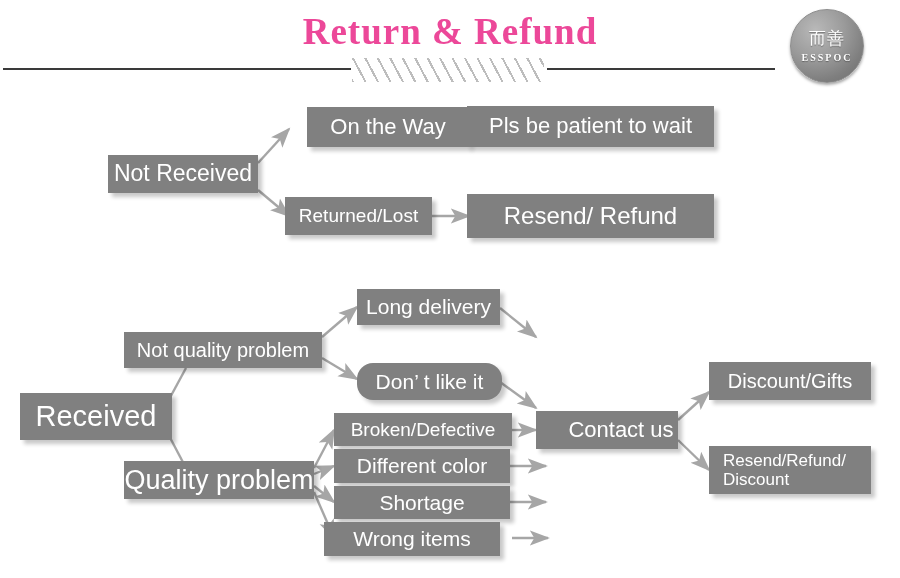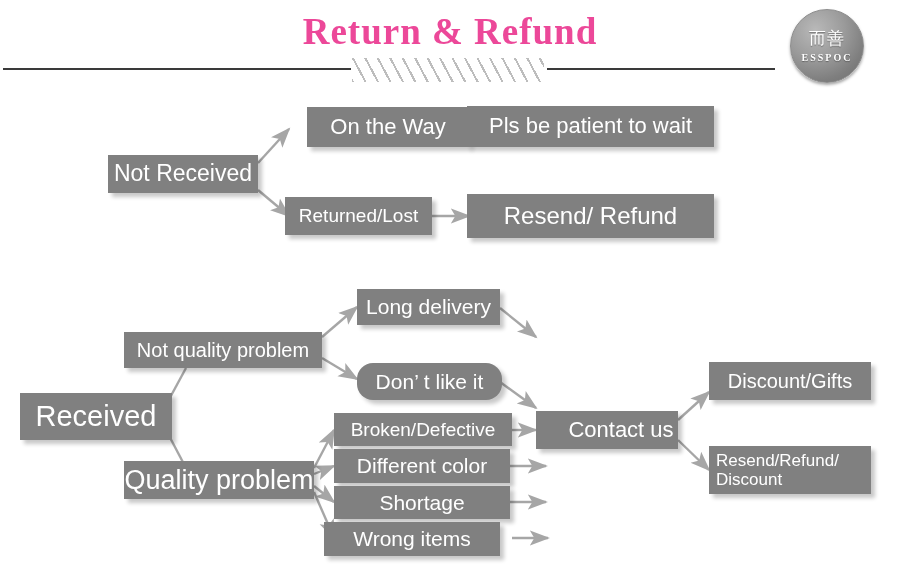--- a/index.html
+++ b/index.html
@@ -96,21 +96,21 @@
     display: flex;
     align-items: center;
     justify-content: center;
     box-sizing: border-box;
     white-space: nowrap;
     line-height: 1.12;
     font-weight: 400;
   }
   .box.left-align {
     justify-content: flex-start;
-    padding-left: 7px;
+    padding-left: 14px;
     white-space: normal;
   }
 
   
   #links {
     position: absolute;
     left: 0;
     top: 0;
     width: 900px;
     height: 578px;

